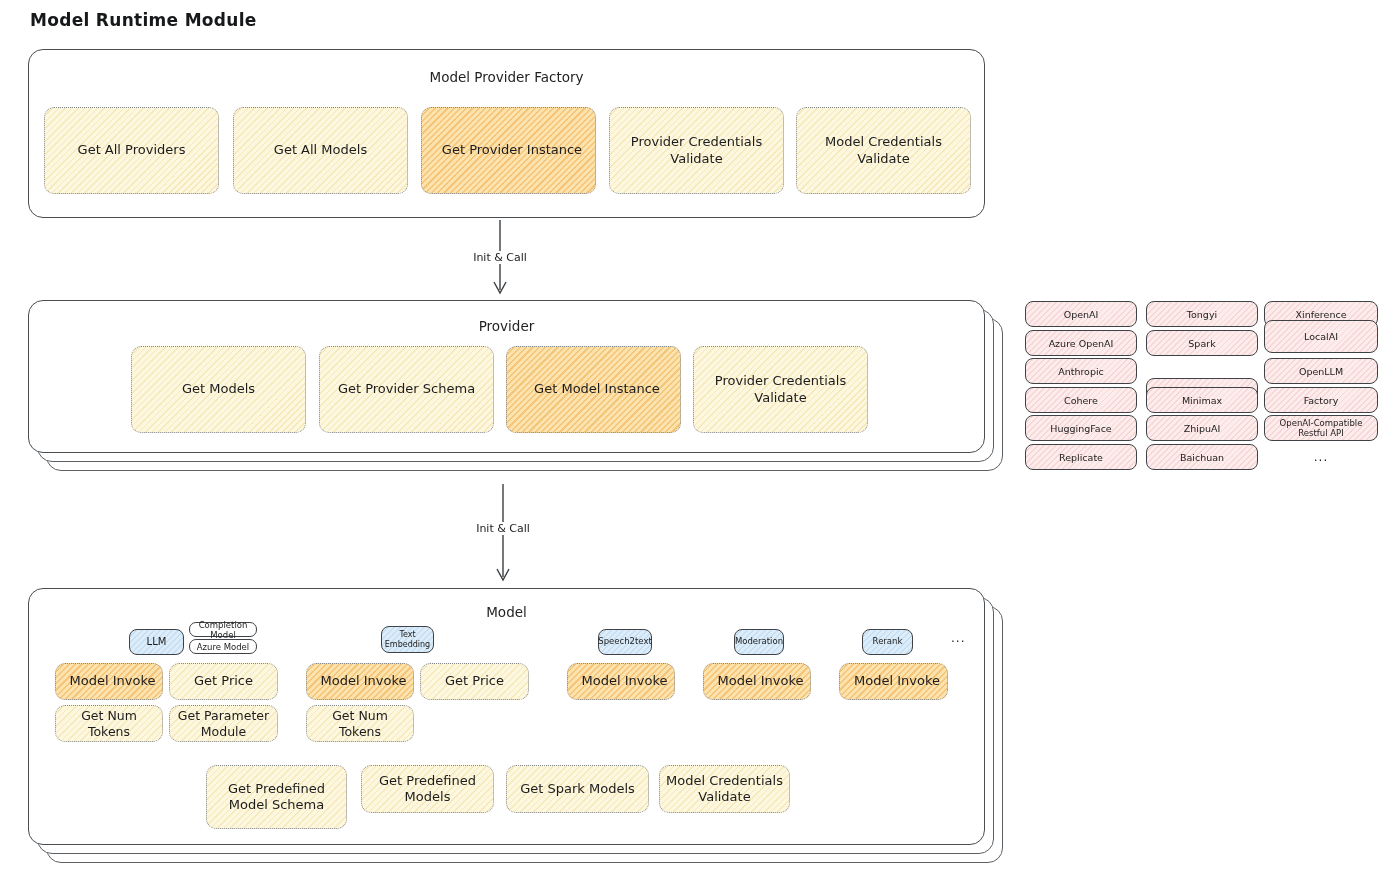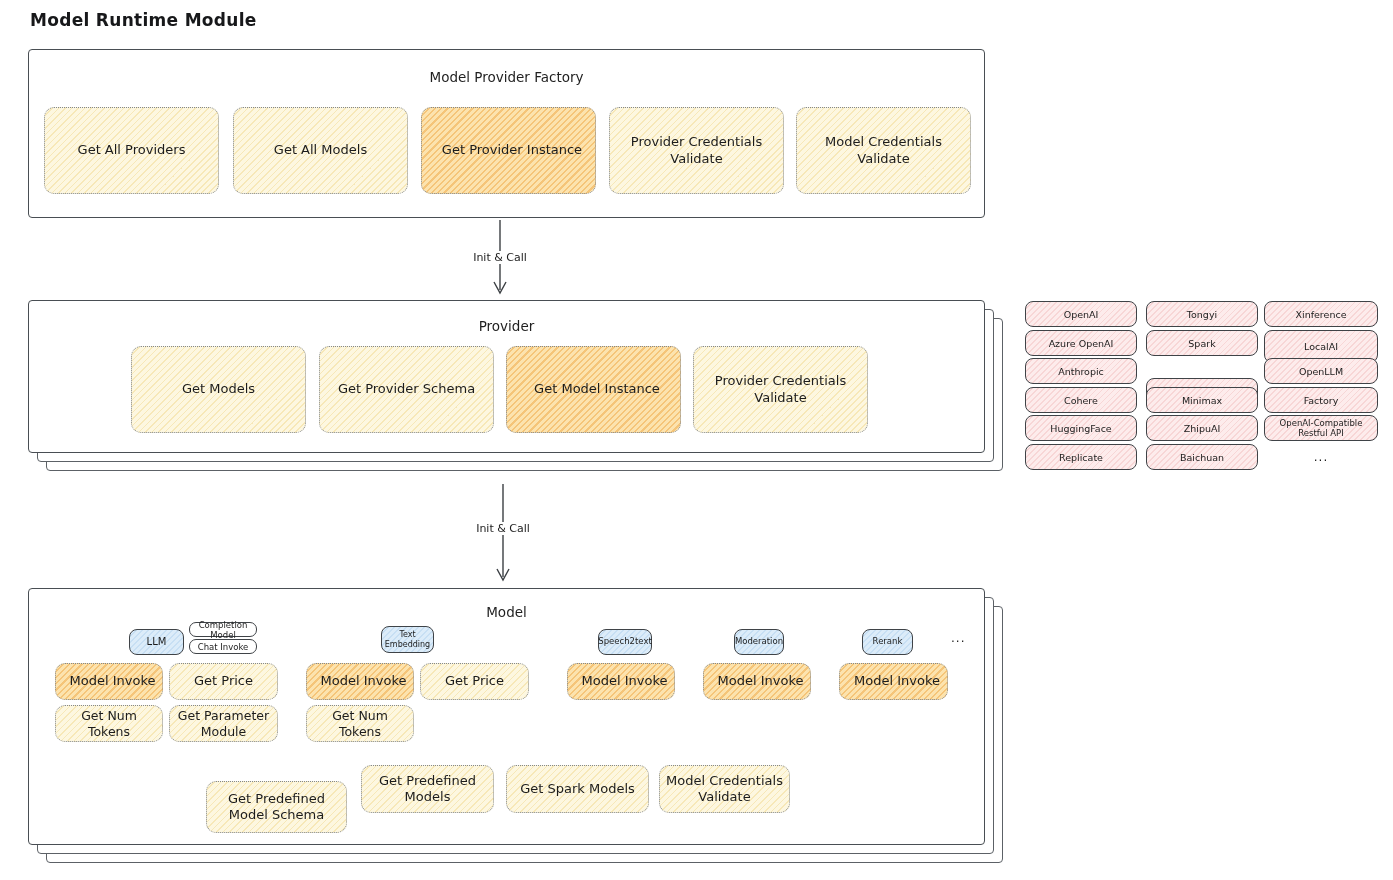--- a/index.html
+++ b/index.html
@@ -21,21 +21,21 @@
     font-size: 17px;
     font-weight: bold;
     letter-spacing: .3px;
     color: #17181a;
   }
   
   .bigbox, .layer {
     position: absolute;
     background: #ffffff;
     border: 1.6px solid #494e53;
-    border-radius: 4px;
+    border-radius: 15px;
   }
   .layer { border-color: #5c6166; }
   .bigbox-title {
     position: absolute;
     left: 0; width: 100%;
     text-align: center;
     font-size: 13.5px;
     color: #1f1f1f;
   }
   
@@ -167,21 +167,21 @@
     <div class="fnbox fill-orange" style="left:477px; top:45px; width:175px; height:87px;">Get Model Instance</div>
     <div class="fnbox fill-yellow" style="left:664px; top:45px; width:175px; height:87px;">Provider Credentials Validate</div>
   </div>
 
   <div class="chip" style="left:1025px; top:301px; width:112px; height:26px;">OpenAI</div>
   <div class="chip" style="left:1146px; top:301px; width:112px; height:26px;">Tongyi</div>
   <div class="chip" style="left:1264px; top:301px; width:114px; height:26px;">Xinference</div>
 
   <div class="chip" style="left:1025px; top:330px; width:112px; height:26px;">Azure OpenAI</div>
   <div class="chip" style="left:1146px; top:330px; width:112px; height:26px;">Spark</div>
-  <div class="chip" style="left:1264px; top:330px; width:114px; height:33px;">LocalAI</div>
+  <div class="chip" style="left:1264px; top:320px; width:114px; height:33px;">LocalAI</div>
 
   <div class="chip" style="left:1025px; top:358px; width:112px; height:26px;">Anthropic</div>
   <div class="chip" style="left:1146px; top:358px; width:112px; height:26px;margin-top:20px;">Wenxin</div>
   <div class="chip" style="left:1264px; top:358px; width:114px; height:26px;">OpenLLM</div>
 
   <div class="chip" style="left:1025px; top:387px; width:112px; height:26px;">Cohere</div>
   <div class="chip" style="left:1146px; top:387px; width:112px; height:26px;">Minimax</div>
   <div class="chip" style="left:1264px; top:387px; width:114px; height:26px;">Factory</div>
 
   <div class="chip" style="left:1025px; top:415px; width:112px; height:26px;">HuggingFace</div>
@@ -198,38 +198,38 @@
   </svg>
   <div class="arrow-label" style="left:465px; top:522px; width:76px;">Init &amp; Call</div>
 
   <div class="layer" style="left:46px; top:606px; width:957px; height:257px;"></div>
   <div class="layer" style="left:37px; top:597px; width:957px; height:257px;"></div>
   <div class="bigbox" style="left:28px; top:588px; width:957px; height:257px;">
     <div class="bigbox-title" style="top:15px;">Model</div>
 
     <div class="bluetag" style="left:100px; top:40px; width:55px; height:23px; font-size:10px;">LLM</div>
     <div class="whitetag" style="left:160px; top:33px; width:68px; height:15px;">Completion Model</div>
-    <div class="whitetag" style="left:160px; top:50px; width:68px; height:15px;">Chat Invoke</div>
+    <div class="whitetag" style="left:160px; top:50px; width:68px; height:15px;">Azure Model</div>
     <div class="bluetag" style="left:352px; top:37px; width:53px; height:27px; font-size:8px;">Text Embedding</div>
     <div class="bluetag" style="left:569px; top:40px; width:54px; height:21px; font-size:8.5px;">Speech2text</div>
     <div class="bluetag" style="left:705px; top:40px; width:50px; height:21px; font-size:8.5px;">Moderation</div>
     <div class="bluetag" style="left:833px; top:40px; width:51px; height:21px; font-size:8.5px;">Rerank</div>
     <div class="more-text" style="left:922px; top:42px;">...</div>
 
     <div class="fnbox fill-orange" style="left:26px; top:74px; width:108px; height:37px;">Model Invoke</div>
     <div class="fnbox fill-yellow" style="left:140px; top:74px; width:109px; height:37px;">Get Price</div>
     <div class="fnbox fill-orange" style="left:277px; top:74px; width:108px; height:37px;">Model Invoke</div>
     <div class="fnbox fill-yellow" style="left:391px; top:74px; width:109px; height:37px;">Get Price</div>
     <div class="fnbox fill-orange" style="left:538px; top:74px; width:108px; height:37px;">Model Invoke</div>
     <div class="fnbox fill-orange" style="left:674px; top:74px; width:108px; height:37px;">Model Invoke</div>
     <div class="fnbox fill-orange" style="left:810px; top:74px; width:109px; height:37px;">Model Invoke</div>
 
     <div class="fnbox fill-yellow" style="left:26px; top:116px; width:108px; height:37px; font-size:12.5px;">Get Num Tokens</div>
     <div class="fnbox fill-yellow" style="left:140px; top:116px; width:109px; height:37px; font-size:12.5px;">Get Parameter Module</div>
     <div class="fnbox fill-yellow" style="left:277px; top:116px; width:108px; height:37px; font-size:12.5px;">Get Num Tokens</div>
 
-    <div class="fnbox fill-yellow" style="left:177px; top:192px; width:141px; height:52px;">Get Predefined Model Schema</div>
+    <div class="fnbox fill-yellow" style="left:177px; top:176px; width:141px; height:64px;">Get Predefined Model Schema</div>
     <div class="fnbox fill-yellow" style="left:332px; top:176px; width:133px; height:48px;">Get Predefined Models</div>
     <div class="fnbox fill-yellow" style="left:477px; top:176px; width:143px; height:48px;">Get Spark Models</div>
     <div class="fnbox fill-yellow" style="left:630px; top:176px; width:131px; height:48px;">Model Credentials Validate</div>
   </div>
 
 </div>
 
 </body></html>

